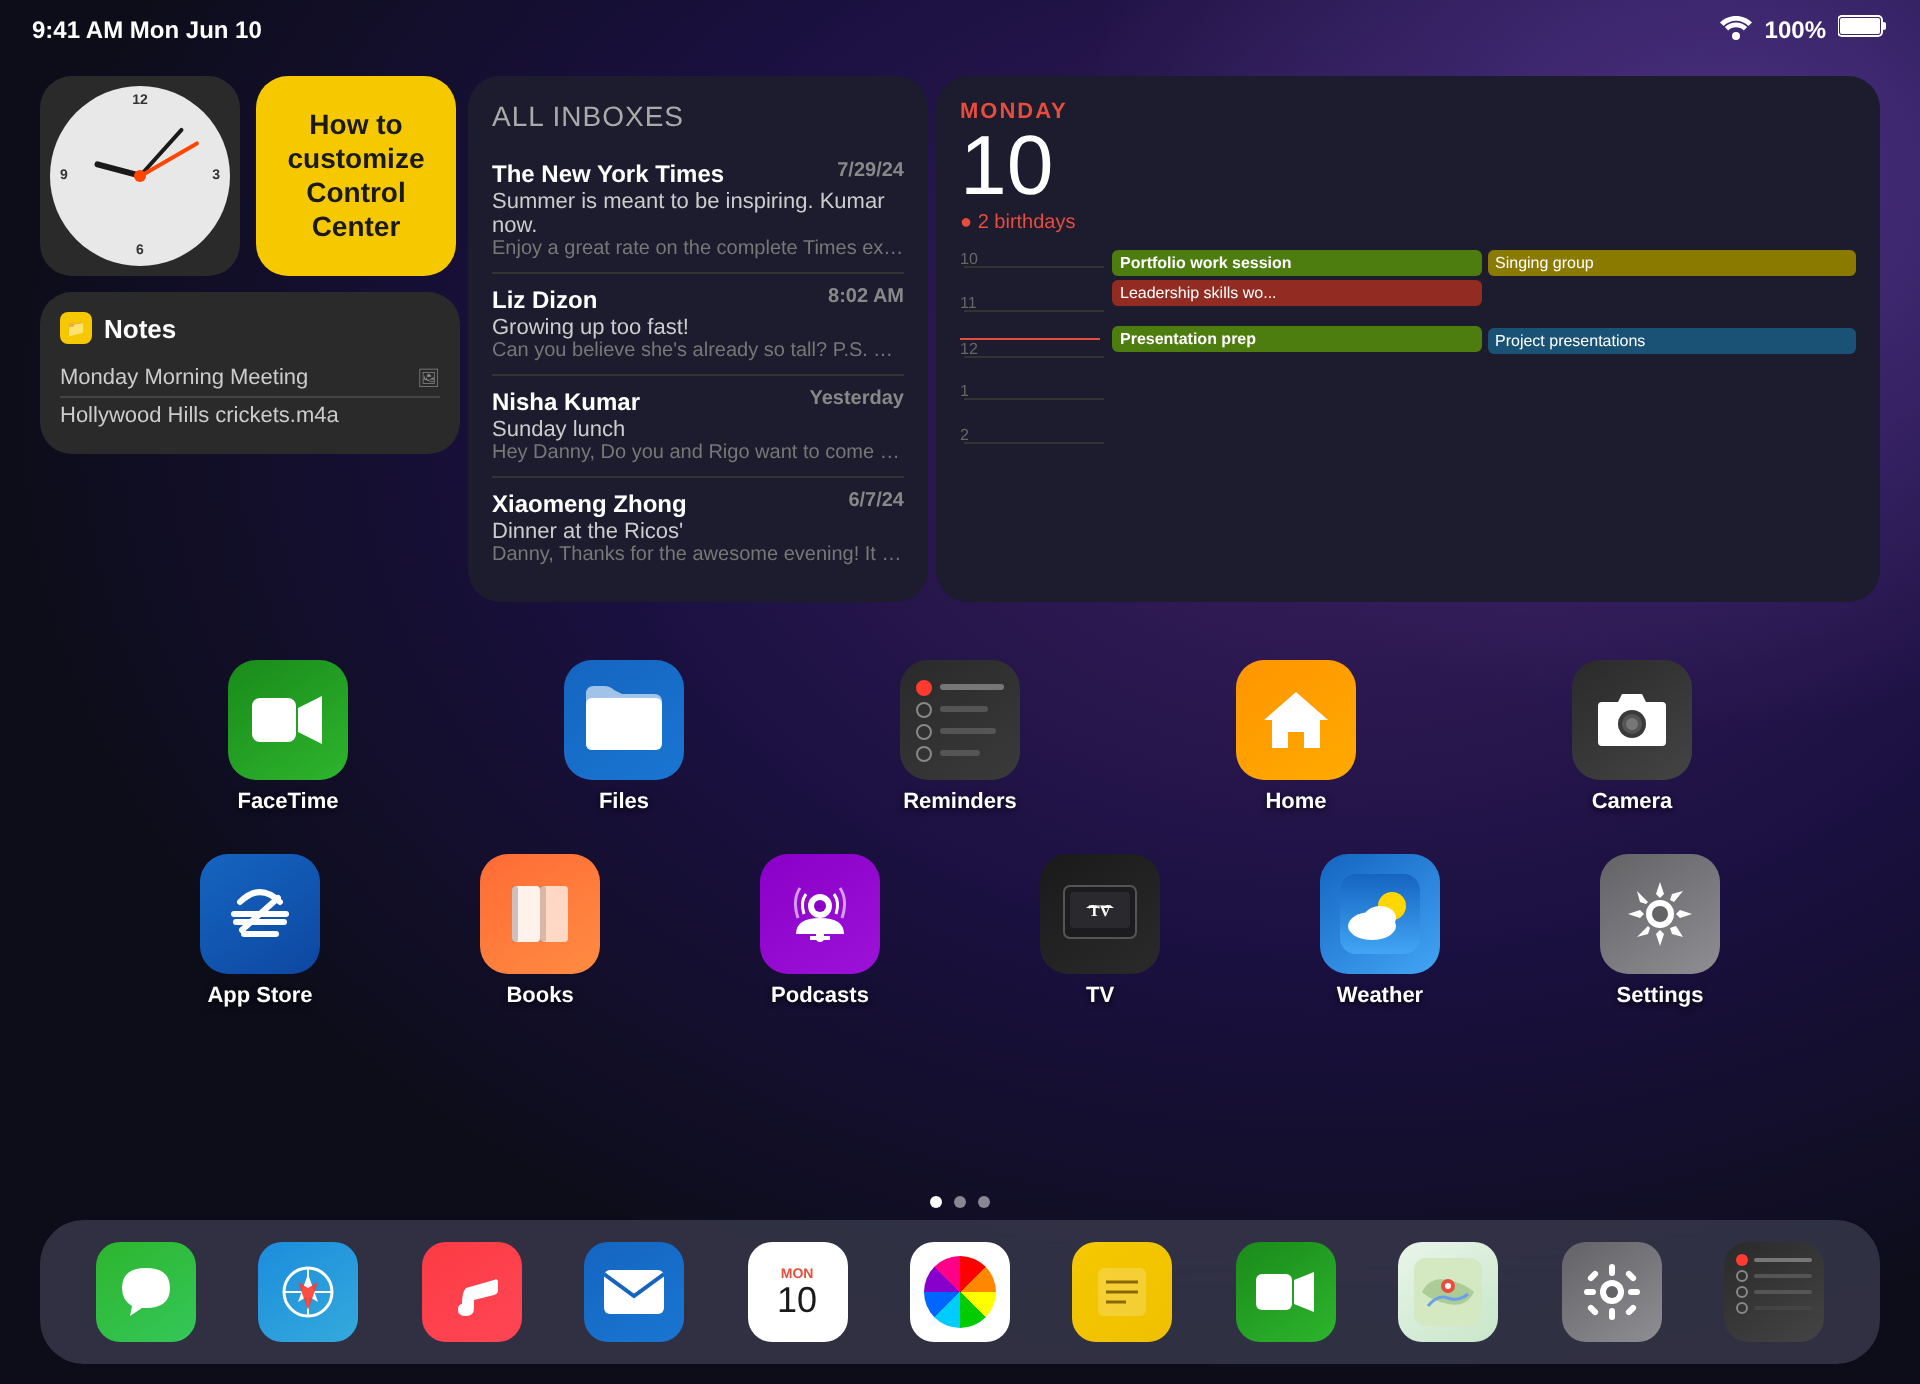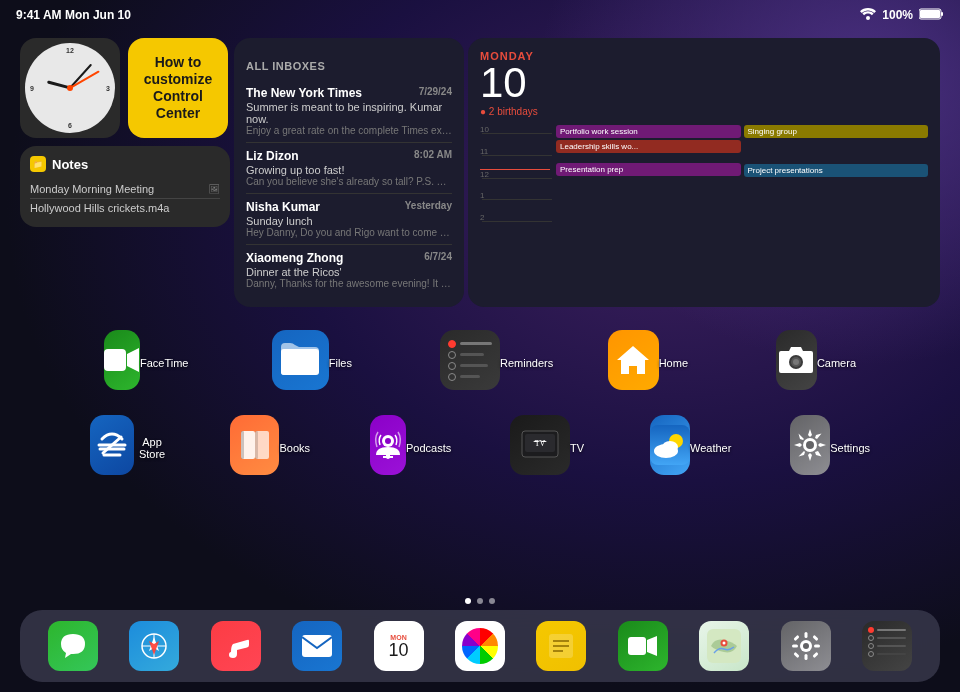--- a/index.html
+++ b/index.html
@@ -208,26 +208,25 @@
     
     .mail-widget {
       background: #1c1c2e;
       border-radius: 16px;
       padding: 12px;
       width: 230px;
       flex-shrink: 0;
     }
     .mail-header {
       color: #aaa;
-      font-size: 11px;
-      font-weight: 700;
+      font-size: 14px;
+      font-weight: 400;
       margin-bottom: 8px;
       text-transform: uppercase;
       letter-spacing: 0.5px;
-      margin-top: 10px;
     }
     .mail-item {
       padding: 6px 0;
       border-bottom: 0.5px solid #333;
     }
     .mail-item:last-child { border-bottom: none; }
     .mail-sender {
       color: white;
       font-size: 12px;
       font-weight: 600;
@@ -281,44 +280,45 @@
     .cal-event {
       border-radius: 3px;
       padding: 2px 4px;
       font-size: 8px;
       color: white;
       margin-bottom: 2px;
       white-space: nowrap;
       overflow: hidden;
       text-overflow: ellipsis;
     }
-    .cal-event.red { background: #701a75; }
+    .cal-event.red { background: #4d7c0f; font-weight: bold; }
     .cal-event.yellow { background: #8a7a00; }
     .cal-event.dark-red { background: #922b21; }
     .cal-event.blue { background: #1a5276; }
 
     
     .apps-area {
       position: absolute;
       top: 330px;
       left: 60px;
       right: 60px;
       z-index: 5;
     }
     .apps-row {
       display: flex;
       justify-content: space-around;
       margin-bottom: 20px;
     }
     .app-icon {
       display: flex;
-      flex-direction: row;
+      flex-direction: column;
       align-items: center;
       width: 80px;
       cursor: pointer;
+      font-weight: bold;
     }
     .app-icon-img {
       width: 60px;
       height: 60px;
       border-radius: 14px;
       display: flex;
       align-items: center;
       justify-content: center;
       margin-bottom: 5px;
       font-size: 28px;

